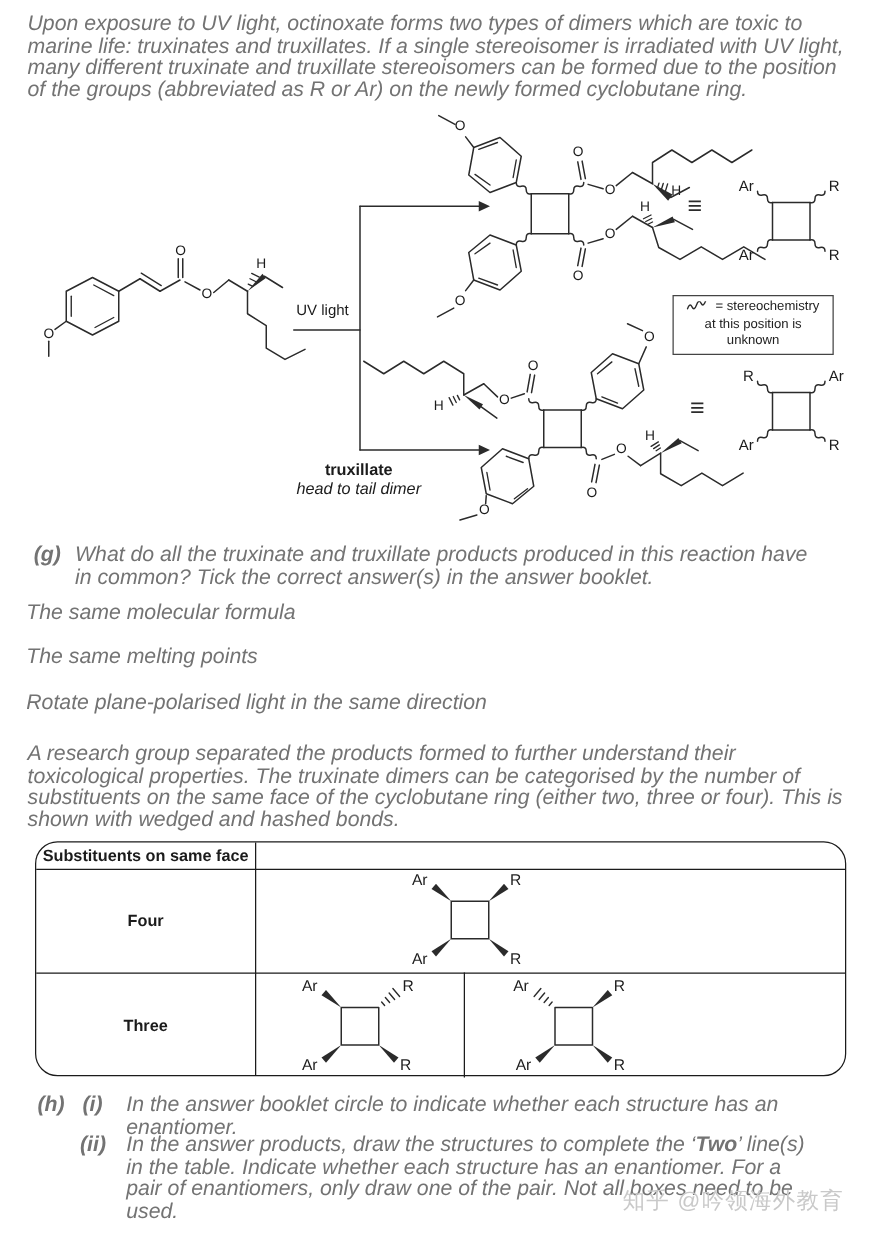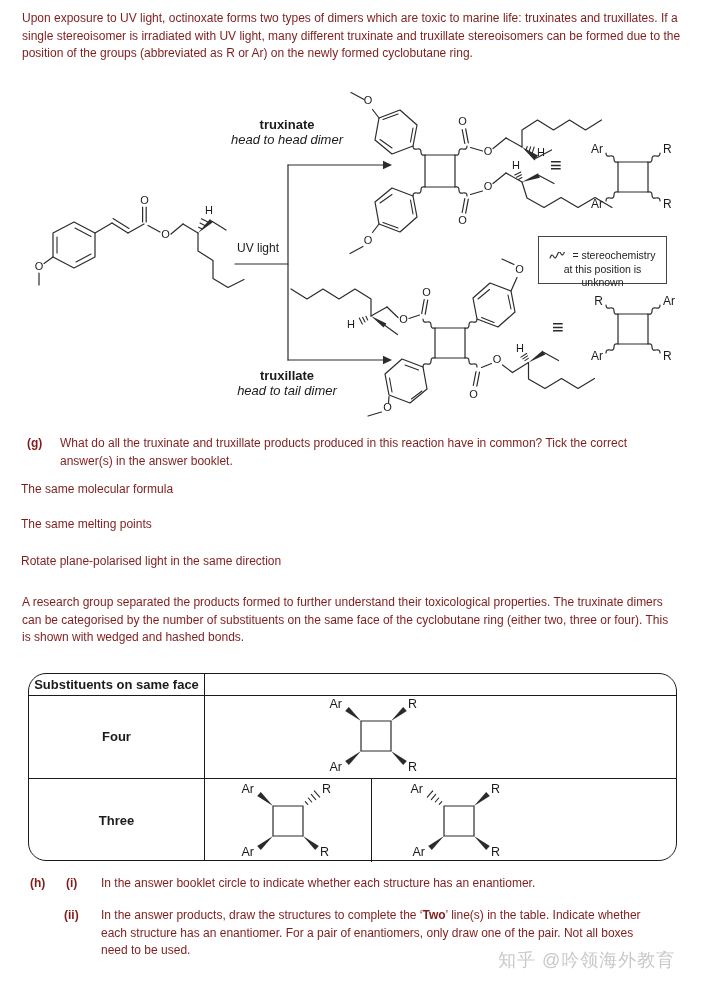--- a/index.html
+++ b/index.html
@@ -1,34 +1,34 @@
 <!DOCTYPE html>
 <html><head>
 <meta charset="utf-8">
 <style>
   html,body{margin:0;padding:0;background:#ffffff;}
   .page{position:relative;width:705px;height:992px;background:#ffffff;overflow:hidden;
         font-family:"Liberation Sans",sans-serif;color:#1b1b1b;}
   .abs{position:absolute;}
-  .body-text{font-size:12px;line-height:17.5px;color:#7f1d1d;}
+  .body-text{font-size:17px;line-height:17.5px;color:#737373;font-style:italic;}
   .bold{font-weight:bold;}
   .center{text-align:center;}
   
   svg .b{stroke:#2b2b2b;stroke-width:1.2;fill:none;stroke-linecap:round;stroke-linejoin:round;}
   svg .bt{stroke:#2b2b2b;stroke-width:1.1;fill:none;stroke-linecap:round;}
   svg .f{fill:#2b2b2b;stroke:none;}
   svg text{font-family:"Liberation Sans",sans-serif;fill:#1b1b1b;font-size:11px;}
   svg text.lb{font-size:12px;}
   svg text.lb2{font-size:12.5px;}
   .scheme-label-name{font-size:13px;font-weight:bold;line-height:15px;}
   .scheme-label-type{font-size:13px;font-style:italic;line-height:15px;}
   .uv{font-size:12px;}
   .equiv{font-size:20px;color:#2b2b2b;line-height:20px;}
   .legend-box{border:1px solid #444;font-size:10.5px;line-height:13.5px;text-align:center;
-              padding-top:12px;box-sizing:border-box;color:#222;}
+              padding-top:2px;box-sizing:border-box;color:#222;}
   
   .qtable{border:1.5px solid #1b1b1b;box-sizing:border-box;}
   .tline{background:#1b1b1b;position:absolute;}
   .th{font-size:13px;font-weight:bold;}
   .rowlab{font-size:13px;font-weight:bold;}
   .watermark{font-size:18px;color:#c9c9c9;letter-spacing:1px;white-space:nowrap;}
 </style>
 </head>
 <body>
 
@@ -41,24 +41,20 @@
     <svg class="abs" style="left:230px;top:56px;" width="170" height="230" viewBox="0 0 170 230">
       <line class="b" x1="5" y1="124" x2="58" y2="124"></line>
       <line class="b" x1="58" y1="25" x2="58" y2="220"></line>
       <line class="b" x1="58" y1="25" x2="153" y2="25"></line>
       <polygon class="f" points="153,20.8 162,25 153,29.2"></polygon>
       <line class="b" x1="58" y1="220" x2="153" y2="220"></line>
       <polygon class="f" points="153,215.8 162,220 153,224.2"></polygon>
     </svg>
     <div class="abs uv" style="left:237px;top:157px;">UV light</div>
 
-    <div class="abs center" style="left:212px;top:33px;width:150px;">
-      <div class="scheme-label-name">truxinate</div>
-      <div class="scheme-label-type">head to head dimer</div>
-    </div>
     <div class="abs center" style="left:212px;top:284px;width:150px;">
       <div class="scheme-label-name">truxillate</div>
       <div class="scheme-label-type">head to tail dimer</div>
     </div>
 
     <svg class="abs" style="left:15px;top:102px;" width="275" height="135" viewBox="0 0 275 135">
       <path class="b" d="M59,36 L80,47 L80,71 L59,82 L38,71 L38,47 Z"></path>
       <line class="bt" x1="60" y1="42" x2="76" y2="50.5"></line>
       <line class="bt" x1="76" y1="68" x2="61" y2="76"></line>
       <line class="bt" x1="42" y1="51" x2="42" y2="67"></line>

